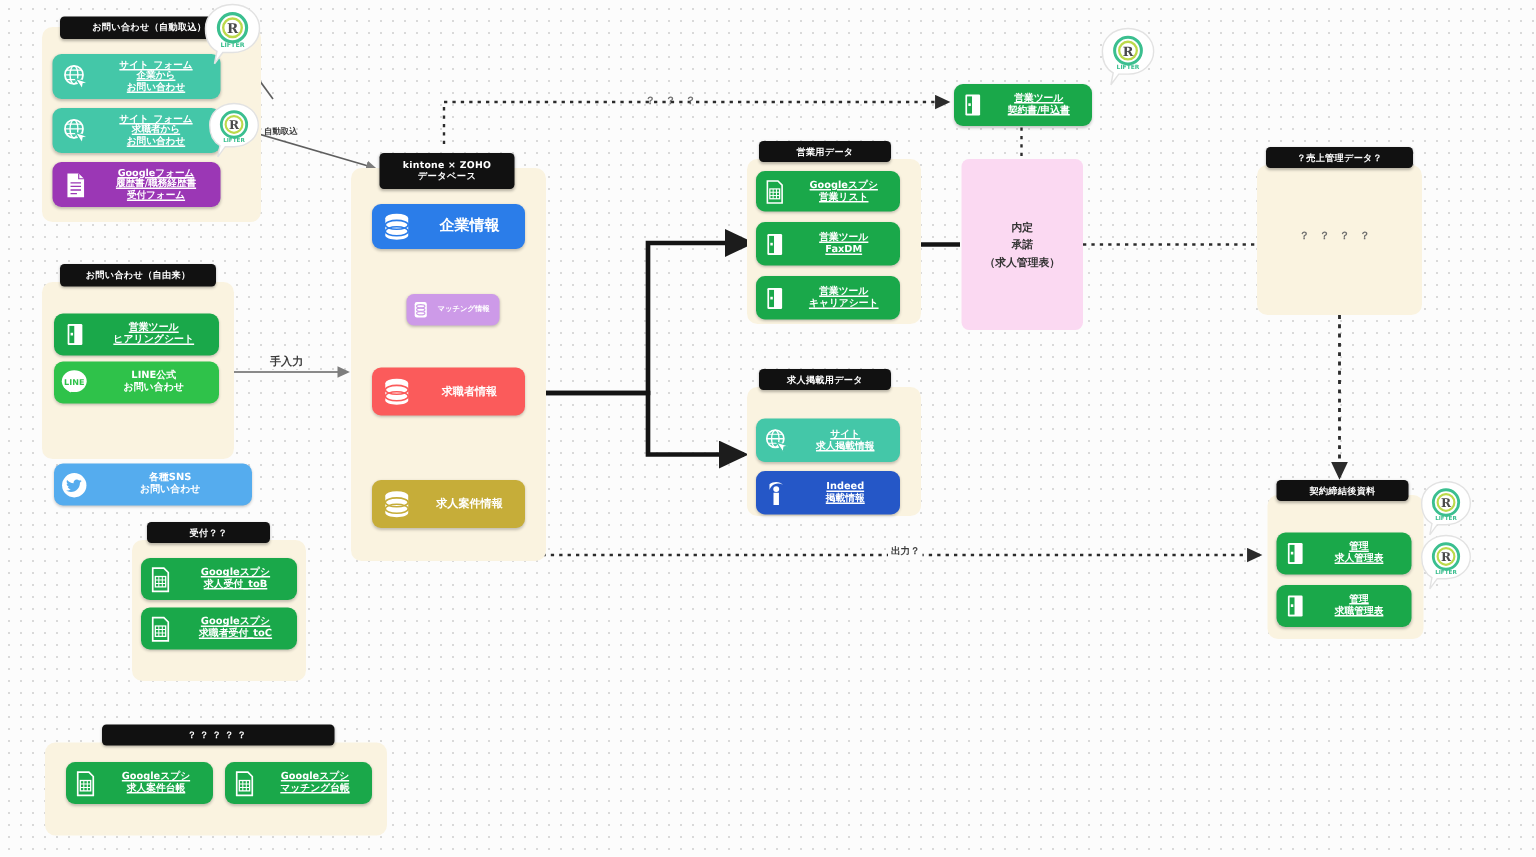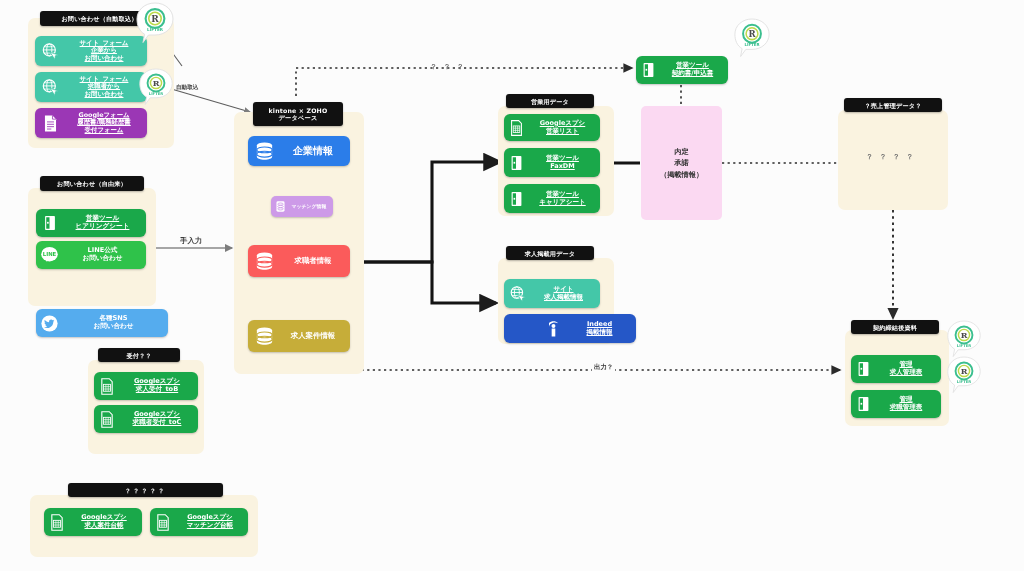--- a/index.html
+++ b/index.html
@@ -408,21 +408,21 @@
       <ellipse cx="10.5" cy="10" rx="3.3" ry="7.6" fill="none" stroke="#fff" stroke-width="1.2"></ellipse>
       <path d="M3,10 H18" stroke="#fff" stroke-width="1.2"></path>
       <path d="M4.2,6 H16.8 M4.2,14 H16.8" stroke="#fff" stroke-width="1"></path>
       <path d="M11.5,13 L17.5,22 L18.2,17.4 L22.2,16.4 Z" fill="#fff" stroke="#44c7a8" stroke-width="1"></path>
     </svg>
   </span>
   <span class="lbl" style="font-size:6.5px;">サイト
 求人掲載情報</span>
 </div>
 
-<div class="node c-indeed" style="left:504px;top:314px;width:96px;height:29px;padding-left:36px;">
+<div class="node c-indeed" style="left:504px;top:314px;width:96px;height:29px;">
   <span class="ico" style="width:27px;">
     <svg width="18" height="19" viewBox="0 0 20 22">
       <path d="M4.2,4.5 c3-2.6 8.2-2.4 10.4.4 -2.9-1.6-6.6-1.2-8.7,1 -.9.9-1.5,2-1.7,3.2z" fill="#fff"></path>
       <circle cx="9.4" cy="8.2" r="2.3" fill="#fff"></circle>
       <path d="M7.3,11 h4.2 v9.4 h-4.2 z" fill="#fff"></path>
     </svg>
   </span>
   <span class="lbl" style="font-size:6.5px;">Indeed
 掲載情報</span>
 </div>
@@ -434,21 +434,21 @@
       <rect x="4.4" y="4" width="4" height="14" fill="#1aa84a"></rect>
       <rect x="5.4" y="9.6" width="2" height="2.2" fill="#fff"></rect>
     </svg>
   </span>
   <span class="lbl" style="font-size:6.5px;">営業ツール
 契約書/申込書</span>
 </div>
 
 <div class="pinkbox" style="left:641px;top:106px;width:81px;height:114px;font-size:7.2px;">内定
 承諾
-（掲載情報）</div>
+（求人管理表）</div>
 
 <div class="group" style="left:838px;top:110px;width:110px;height:100px;"></div>
 
 <div class="hdr" style="left:844px;top:98px;width:98px;height:14px;font-size:6.1px;">？売上管理データ？</div>
 
 <div class="group" style="left:845px;top:330px;width:104px;height:96px;"></div>
 
 <div class="hdr" style="left:851px;top:320px;width:88px;height:14px;font-size:6.1px;">契約締結後資料</div>
 
 <div class="node c-green" style="left:851px;top:355px;width:90px;height:28px;">

